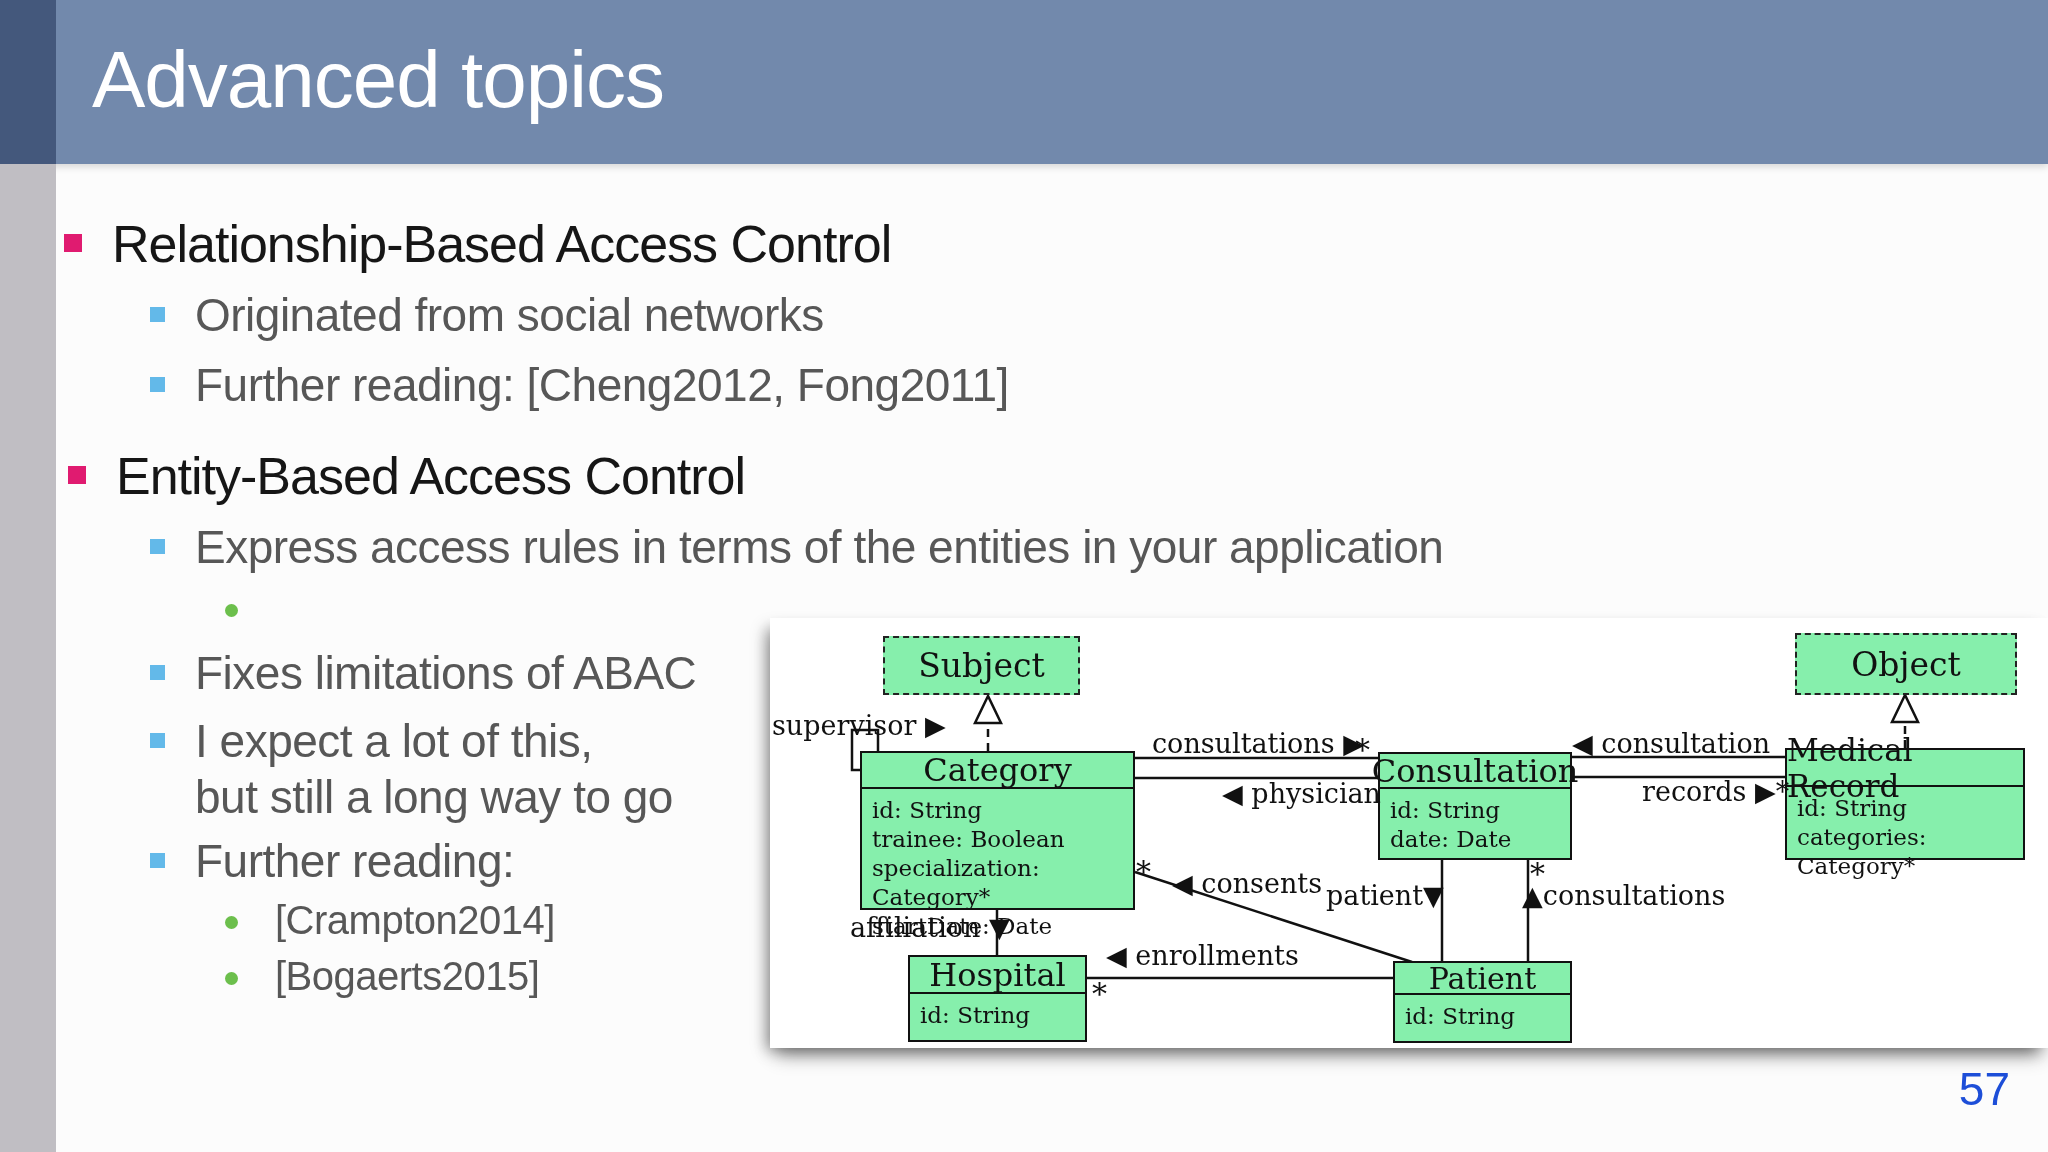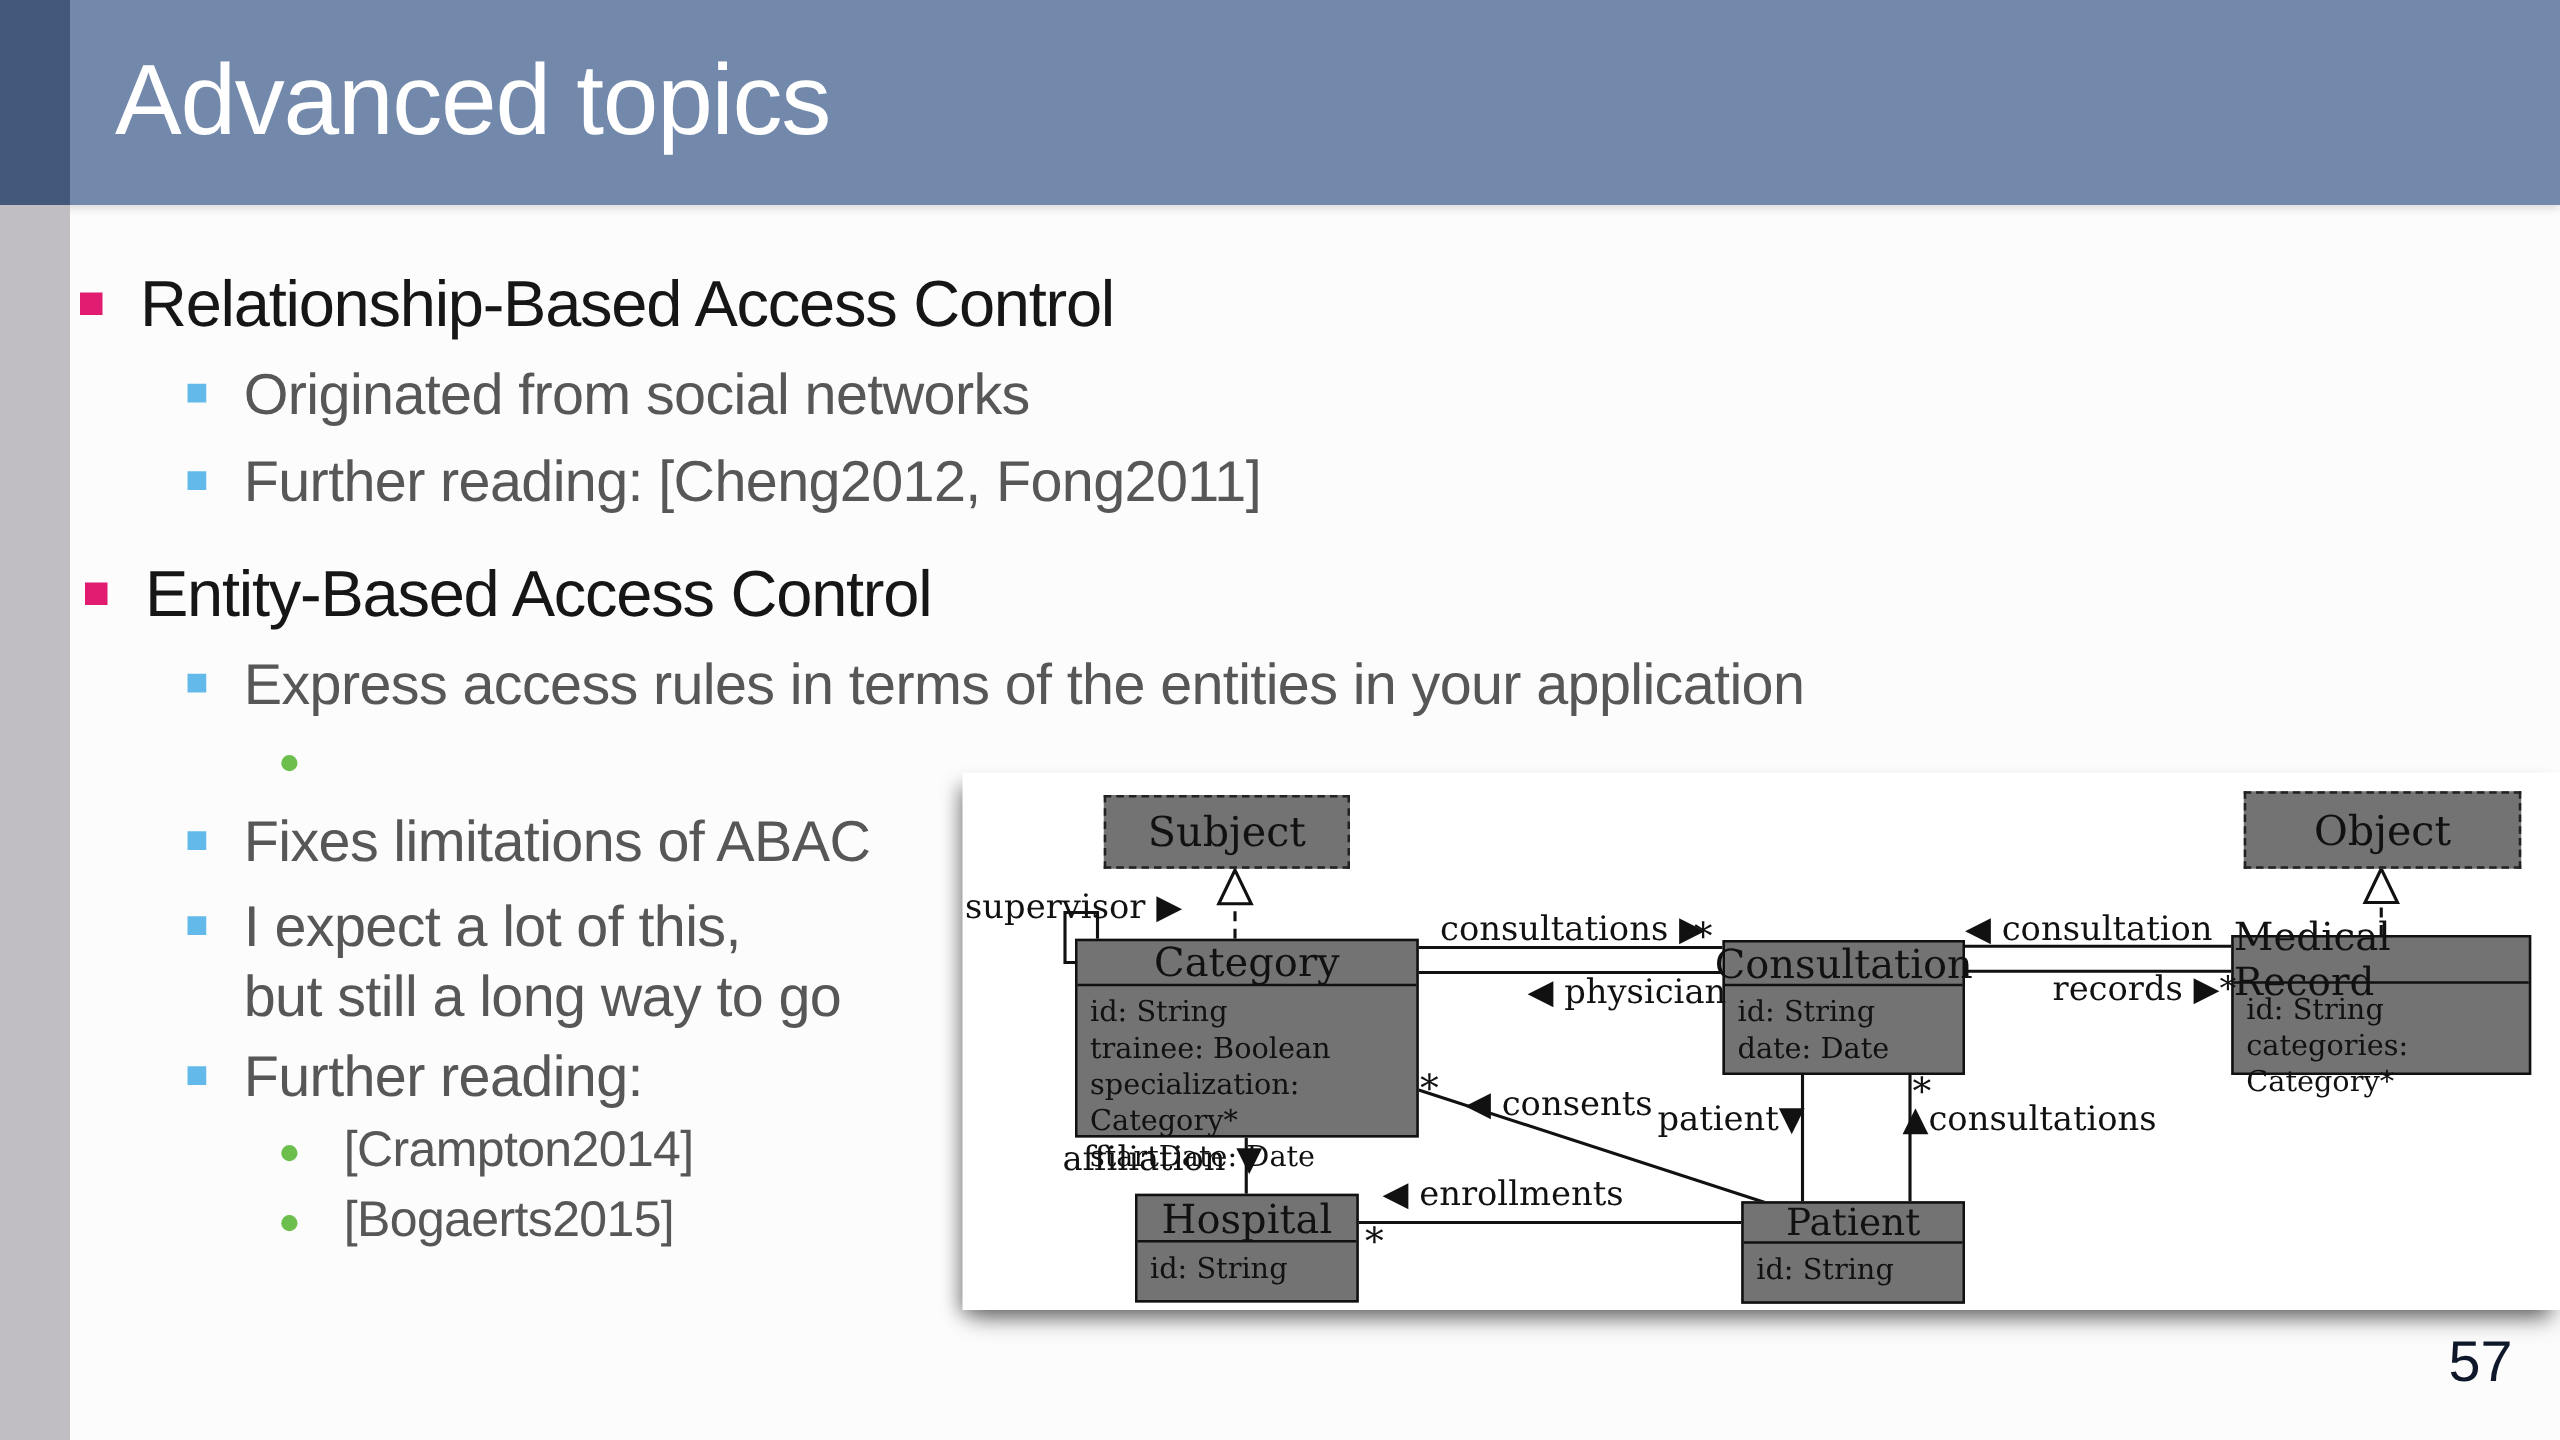--- a/index.html
+++ b/index.html
@@ -20,29 +20,29 @@
   .l3 .txt{font-size:40px;color:#575757;letter-spacing:-.5px;}
   .sq{position:absolute;display:block;}
   .sq-l1{width:18px;height:18px;background:#e01b70;}
   .sq-l2{width:15px;height:15px;background:#63b9e9;}
   .dot-l3{width:13px;height:13px;border-radius:50%;background:#6cbf4c;}
   
   .panel{position:absolute;left:770px;top:618px;width:1278px;height:430px;background:#ffffff;
          box-shadow:-8px 6px 14px -4px rgba(0,0,0,.35),0 12px 18px -6px rgba(0,0,0,.45);}
   .panel svg{position:absolute;left:0;top:0;}
   .uml,.lbl{font-family:"DejaVu Serif","Liberation Serif",serif;color:#111;}
-  .uml{position:absolute;background:#737373;border:2px solid #111;box-sizing:border-box;}
+  .uml{position:absolute;background:#86efac;border:2px solid #111;box-sizing:border-box;}
   .uml.dashed{border:2px dashed #222;display:flex;align-items:center;justify-content:center;}
   .uml .t{border-bottom:2px solid #111;display:flex;align-items:center;justify-content:center;
           font-size:32px;box-sizing:border-box;}
   .uml .a{padding:7px 16px 0 10px;font-size:23px;line-height:29px;}
   .uml.dashed .t2{font-size:33px;}
   .lbl{position:absolute;font-size:27px;white-space:nowrap;}
   .lbl.m{font-size:30px;}
-  .pagenum{position:absolute;right:38px;top:1062px;font-size:46px;color:#0f172a;}
+  .pagenum{position:absolute;right:38px;top:1062px;font-size:46px;color:#1d4ed8;}
 </style>
 </head>
 <body>
 
 <div class="slide">
 
   <div class="header"></div>
   <div class="left-strip-top"></div>
   <div class="left-strip"></div>
   <div class="title">Advanced topics</div>

